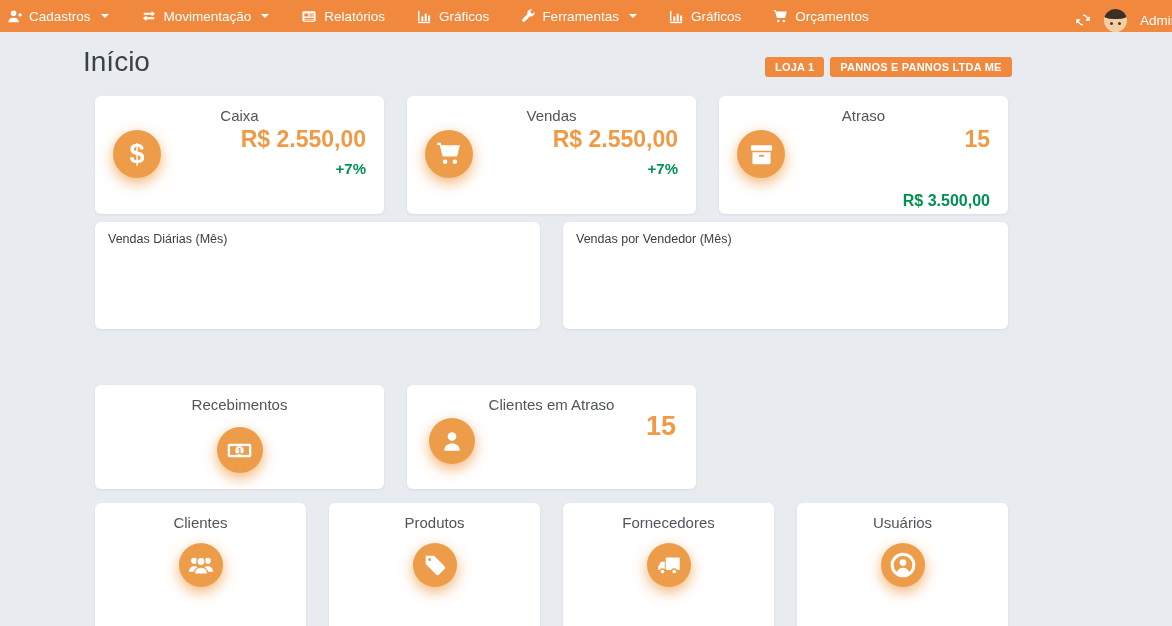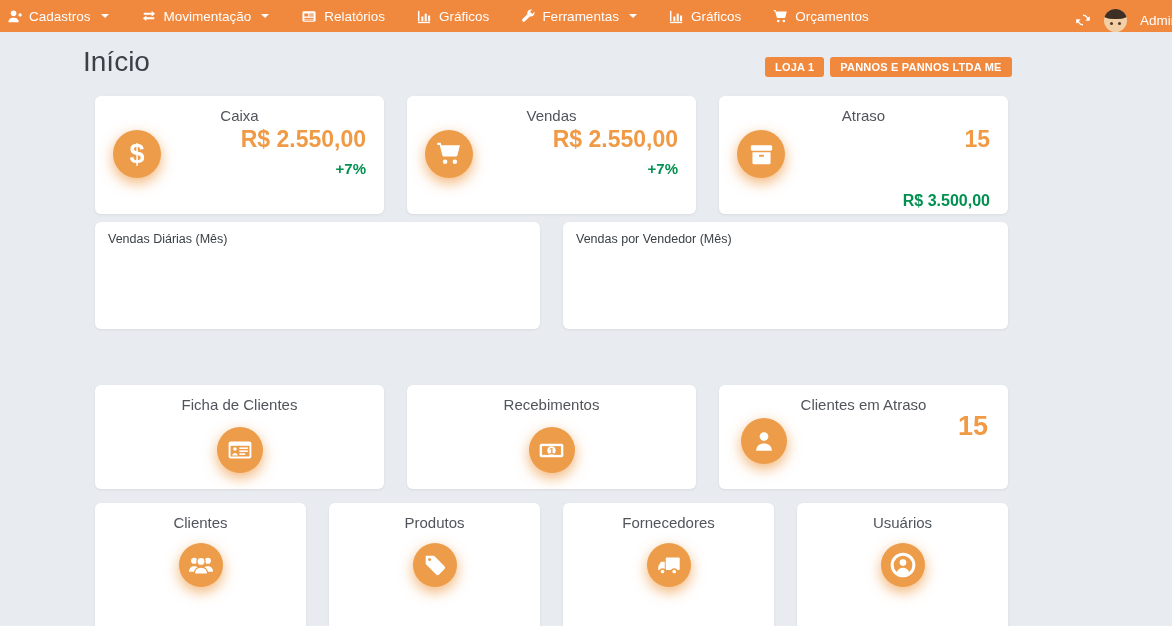--- a/index.html
+++ b/index.html
@@ -204,34 +204,20 @@
       <div></div>
     </div>
     <div class="card">
       <div class="chart-panel-title">Vendas por Vendedor (Mês)</div>
       <div></div>
     </div>
   </div>
 
   <div class="row row3">
     <div class="card">
-      <div class="card-title">Ficha de Clientes</div>
-      <div class="icon-circle circ46 center-icon mid-center">
-        <svg width="26" height="26" viewBox="0 0 16 16">
-            <rect x="1" y="2.8" width="14" height="10.4" rx="1.2" fill="#fff"></rect>
-            <rect x="2.2" y="5.4" width="11.6" height="6.6" fill="#ed9c4a"></rect>
-            <circle cx="4.9" cy="7.4" r="1.1" fill="#fff"></circle>
-            <path d="M3.2 11.4c0-1.3 1.7-1.5 1.7-1.5s1.7.2 1.7 1.5z" fill="#fff"></path>
-            <rect x="7.6" y="6.4" width="5.2" height="1" fill="#fff"></rect>
-            <rect x="7.6" y="8.2" width="5.2" height="1" fill="#fff"></rect>
-            <rect x="7.6" y="10" width="3.6" height="1" fill="#fff"></rect>
-          </svg>
-      </div>
-    </div>
-    <div class="card">
       <div class="card-title">Recebimentos</div>
       <div class="icon-circle circ46 center-icon mid-center">
         <svg width="27" height="27" viewBox="0 0 16 16">
             <rect x="1" y="4" width="14" height="8" rx="1" fill="#fff"></rect>
             <rect x="2.4" y="5.4" width="11.2" height="5.2" fill="#ed9c4a"></rect>
             <circle cx="8" cy="8" r="2.5" fill="#fff"></circle>
             <text x="8" y="10" text-anchor="middle" font-size="5.6" font-weight="bold" fill="#ed9c4a">1</text>
           </svg>
       </div>
     </div>

